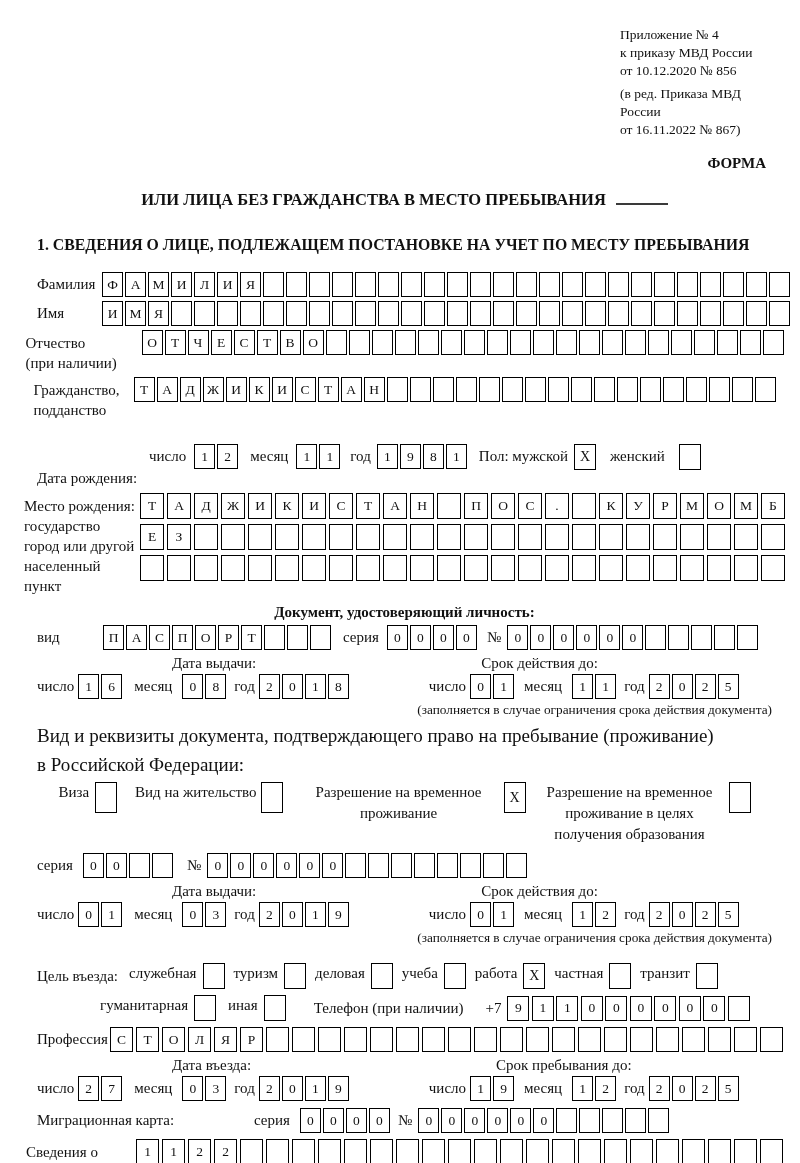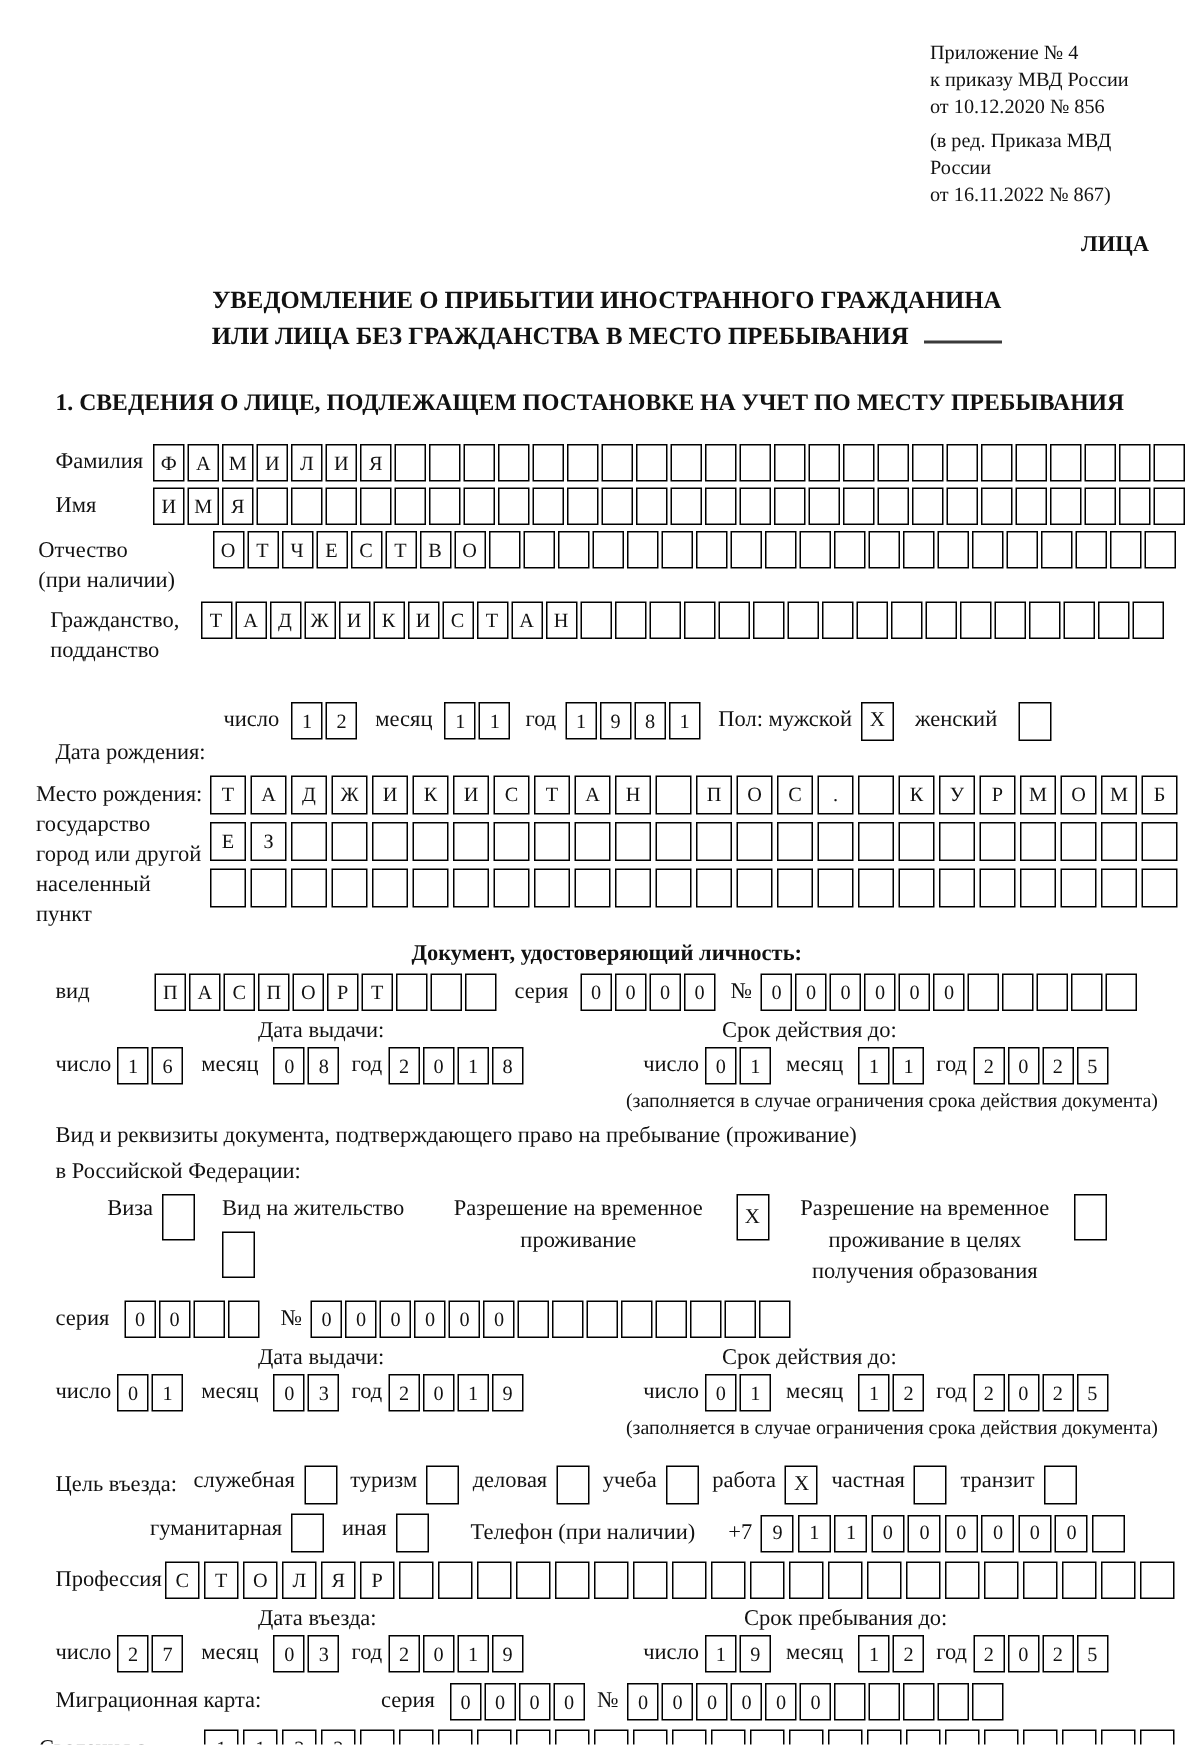--- a/index.html
+++ b/index.html
@@ -33,21 +33,21 @@
   .prof { gap:3px; } .prof .cell { width:23px; }
   .phonecells { gap:2.5px; } .phonecells .cell { width:22px; }
   .chk .cell { width:22px; height:26px; font-size:14px; }
   .tallchk .cell { width:22px; height:31px; font-size:14px; }
 
   .stack { display:flex; flex-direction:column; gap:5px; }
 
   .docheader { text-align:center; font-weight:bold; font-size:15px; margin-top:8px; }
   .headers-row { display:flex; font-size:15px; margin-top:5px; }
   .note { font-size:13.3px; text-align:right; margin-top:3px; }
-  .plain { font-size:15px; margin-top:7px; }
+  .plain { font-size:19px; margin-top:7px; }
 
   .opt { display:flex; align-items:flex-start; gap:9px; flex:none; }
   .opt-label { font-size:15px; line-height:21px; }
   .opt-label.c { text-align:center; }
   .gap6 { gap:6px; }
 </style>
 </head>
 <body>
 
 <div class="page">
@@ -55,24 +55,23 @@
   <div class="appendix">
     <div>Приложение № 4</div>
     <div>к приказу МВД России</div>
     <div>от 10.12.2020 № 856</div>
     <div class="amend">
       <div>(в ред. Приказа МВД России</div>
       <div>от 16.11.2022 № 867)</div>
     </div>
   </div>
 
-  <div class="forma">ЛИЦА</div>
+  <div class="forma">ФОРМА</div>
 
   <div class="title">
-    <div>УВЕДОМЛЕНИЕ О ПРИБЫТИИ ИНОСТРАННОГО ГРАЖДАНИНА</div>
     <div>
       <span>ИЛИ ЛИЦА БЕЗ ГРАЖДАНСТВА В МЕСТО ПРЕБЫВАНИЯ</span><span class="title-underline"></span>
     </div>
   </div>
 
   <div class="section">1. СВЕДЕНИЯ О ЛИЦЕ, ПОДЛЕЖАЩЕМ ПОСТАНОВКЕ НА УЧЕТ ПО МЕСТУ ПРЕБЫВАНИЯ</div>
 
   <div class="frow" style="margin-top:18px;">
     <span class="lbl w65">Фамилия</span>
     <span class="cells">
@@ -423,21 +422,21 @@
   <div class="plain">Вид и реквизиты документа, подтверждающего право на пребывание (проживание)</div>
   <div class="plain">в Российской Федерации:</div>
 
   <div class="frow top" style="margin-top:6px;">
     <span class="opt gap6">
       <span class="opt-label">Виза</span>
       <span class="cells tallchk">
           <span class="cell"></span>
         </span>
     </span>
-    <span class="opt" style="margin-left:18px; gap:4px;flex-direction:column;">
+    <span class="opt" style="margin-left:18px; gap:4px;">
       <span class="opt-label">Вид на жительство</span>
       <span class="cells tallchk">
           <span class="cell"></span>
         </span>
     </span>
     <span class="opt" style="margin-left:20px;">
       <span class="opt-label c" style="width:192px;">Разрешение на временное проживание</span>
       <span class="cells tallchk">
           <span class="cell">X</span>
         </span>

